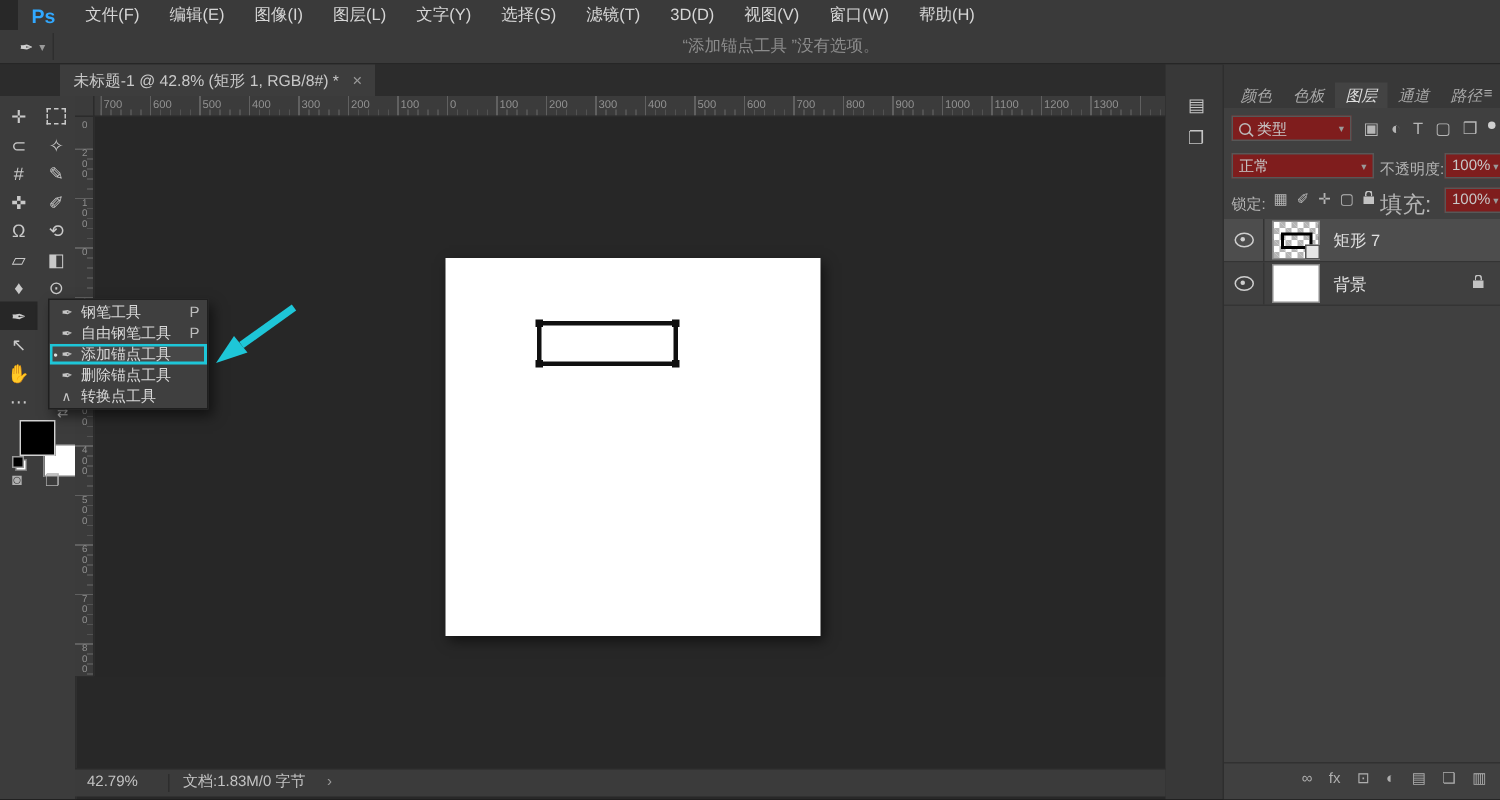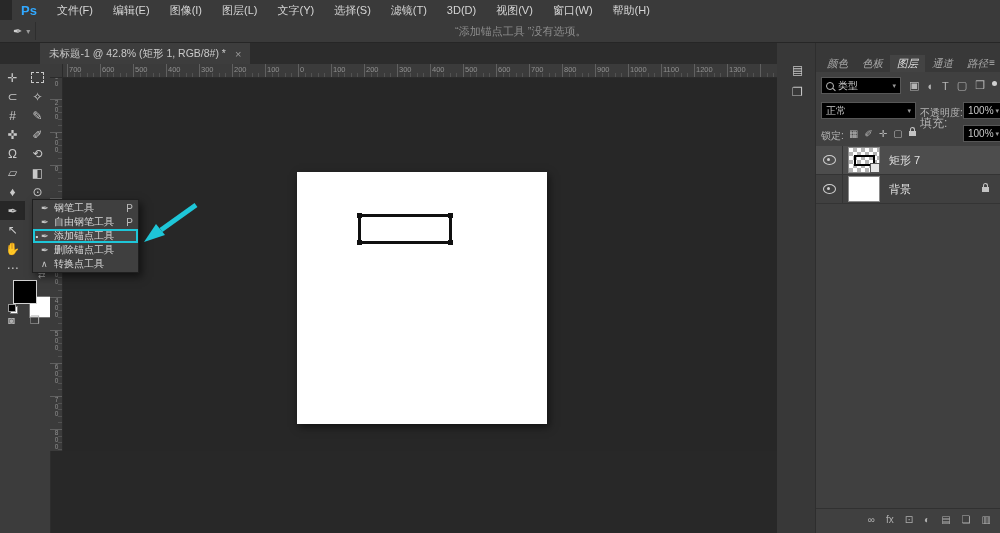--- a/index.html
+++ b/index.html
@@ -85,38 +85,38 @@
   
   #dock{position:absolute;left:777px;top:43px;width:223px;height:490px;background:#383838;}
   .mini-panel{position:absolute;left:15px;font-size:12px;color:#c5c5c5;cursor:default;}
   #panel{position:absolute;left:38px;top:0;width:185px;height:490px;border-left:1px solid #2e2e2e;background:#383838;}
   #panel-tabs{position:absolute;left:4px;top:12px;width:100%;height:17px;display:flex;align-items:flex-start;font-style:italic;}
   .ptab{font-size:10.5px;color:#a8a8a8;padding:2px 7px;cursor:default;}
   .ptab.active{background:#434343;color:#dedede;}
   #panel-menu{position:absolute;right:6px;top:14px;font-size:10px;color:#b5b5b5;}
   #panel-body{position:absolute;left:0;top:29px;width:100%;bottom:0;background:#404040;}
 
-  .dd{background:#000000;border:1px solid #575757;height:17px;box-sizing:border-box;display:flex;
+  .dd{background:#7f1d1d;border:1px solid #575757;height:17px;box-sizing:border-box;display:flex;
       align-items:center;font-size:10px;color:#c8c8c8;padding:0 4px;justify-content:space-between;}
   .dd .arr{margin-left:auto;font-size:7px;color:#9a9a9a;}
   .magnifier{display:inline-block;width:6px;height:6px;border:1px solid #bdbdbd;border-radius:50%;
              position:relative;margin-right:4px;}
   .magnifier::after{content:"";position:absolute;width:4px;height:1px;background:#bdbdbd;
                     transform:rotate(45deg);right:-3px;bottom:-1px;}
   #filter-dd{position:absolute;left:5px;top:5px;width:80px;}
   #filter-icons{position:absolute;left:93px;top:5px;height:17px;display:flex;align-items:center;gap:8px;
                 font-size:11px;color:#b5b5b5;}
   #filter-dot{position:absolute;right:4px;top:9px;width:5px;height:5px;border-radius:50%;background:#d0d0d0;}
   #blend-dd{position:absolute;left:5px;top:30px;width:95px;}
   #opacity-label{position:absolute;left:104px;top:34px;font-size:10px;color:#b5b5b5;}
   #opacity-dd{position:absolute;left:147px;top:30px;width:42px;width:41px;}
   #lock-label{position:absolute;left:5px;top:57px;font-size:10px;color:#b5b5b5;}
   #lock-icons{position:absolute;left:33px;top:53px;height:17px;display:flex;align-items:center;gap:6px;
               font-size:10px;color:#b5b5b5;}
-  #fill-label{position:absolute;left:104px;top:43px;font-size:12px;color:#b5b5b5;}
+  #fill-label{position:absolute;left:104px;top:55px;font-size:15px;color:#b5b5b5;}
   #fill-dd{position:absolute;left:147px;top:53px;width:41px;}
 
   #layer-list{position:absolute;left:0;top:74px;width:100%;}
   .layer-row{height:28px;display:flex;align-items:center;border-bottom:1px solid #343434;background:#404040;}
   .layer-row.selected{background:#4d4d4d;}
   .eye-cell{width:26px;height:100%;display:flex;align-items:center;justify-content:center;
             border-right:1px solid #343434;}
   .eye{width:11px;height:8px;border:1px solid #cfcfcf;border-radius:50%;position:relative;}
   .eye::after{content:"";position:absolute;left:3px;top:2px;width:3px;height:3px;border-radius:50%;background:#cfcfcf;}
   .thumb{width:32px;height:26px;border:1px solid #8a8a8a;margin-left:5px;box-sizing:border-box;position:relative;}
@@ -444,14 +444,20 @@
             <span>⊡</span>
             <span>◐</span>
             <span>▤</span>
             <span>❏</span>
             <span>▥</span>
           </div>
       </div>
     </div>
   </div>
 
+  <div id="statusbar">
+    <span id="status-zoom">42.79%</span>
+    <span id="status-divider"></span>
+    <span id="status-doc">文档:1.83M/0 字节</span>
+    <span id="status-chevron">›</span>
+  </div>
 
 </div>
 
 </body></html>

